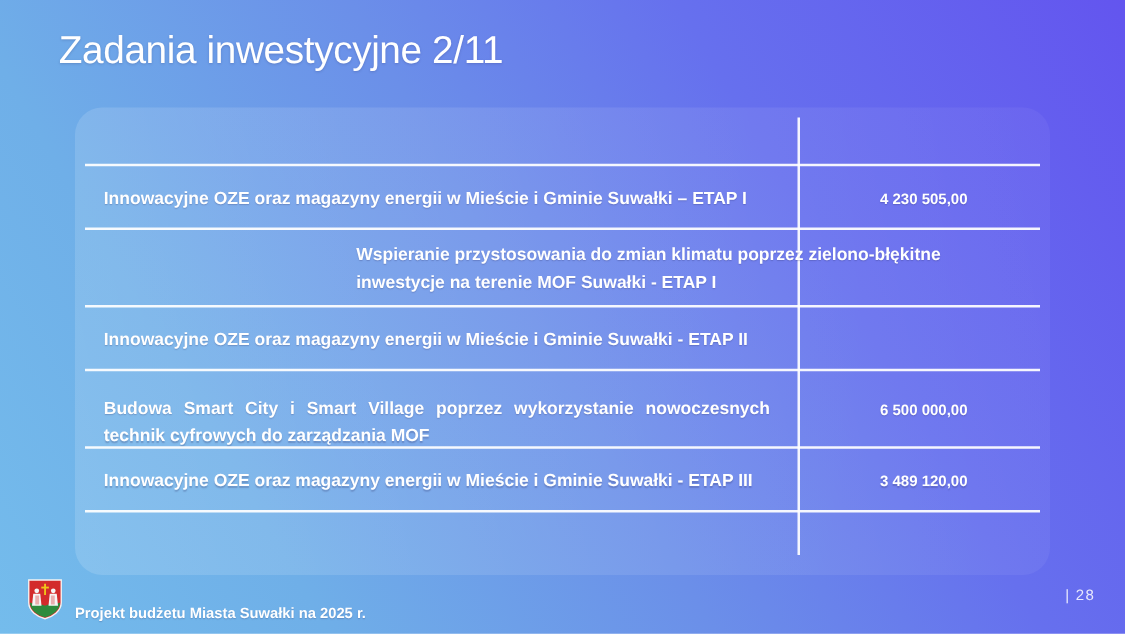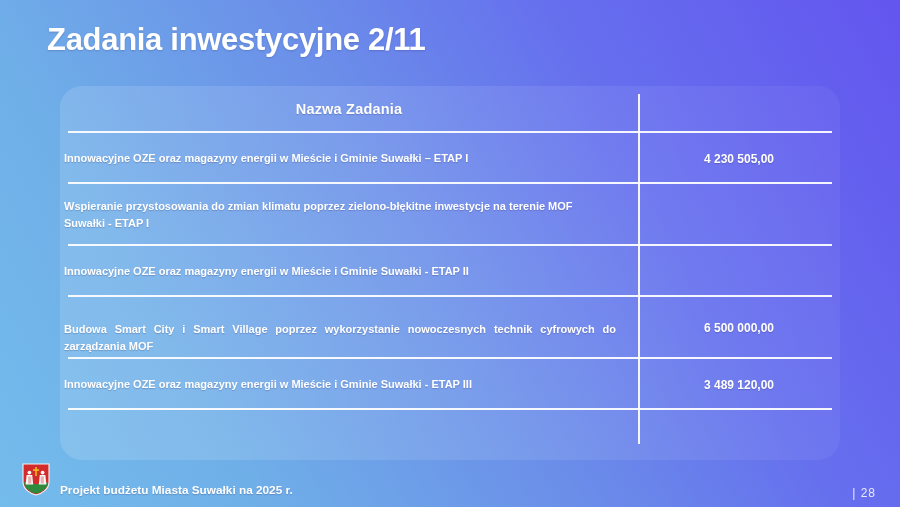--- a/index.html
+++ b/index.html
@@ -15,21 +15,21 @@
     position: relative;
     background: linear-gradient(60deg, #74BCEC 0%, #6FAFE8 22%, #6B8FE9 48%, #6670EE 70%, #6355EF 100%);
   }
 
   
   .slide-title {
     position: absolute;
     left: 47px;
     top: 22px;
     font-size: 31px;
-    font-weight: bold;
+    font-weight: normal;
     color: #FFFFFF;
     letter-spacing: -0.3px;
     text-shadow: 0 1px 2px rgba(40,40,90,0.22);
     white-space: nowrap;
   }
 
   
   .table-card {
     position: absolute;
     left: 60px;
@@ -72,23 +72,23 @@
     position: absolute;
     left: 8px;
     right: 8px;
     bottom: 0;
     height: 2px;
     background: rgba(255,255,255,0.93);
   }
 
   .cell-name {
     width: 578px;
-    padding: 0 22px 0 4px;
-    color: #FFFFFF;
-    font-size: 11px;
+    padding: 0 22px 0 23px;
+    color: #FFFFFF;
+    font-size: 14px;
     font-weight: bold;
     line-height: 1.55;
     text-shadow: 0 1px 1px rgba(40,40,90,0.25);
   }
 
   .cell-value {
     width: 202px;
     text-align: center;
     color: #FFFFFF;
     font-size: 12px;
@@ -101,21 +101,21 @@
   .row-header .cell-name,
   .row-header .cell-value {
     text-align: center;
     font-size: 14.5px;
     font-weight: bold;
     letter-spacing: 0.2px;
   }
   .row-header .cell-name { padding: 0; }
 
   .row-h50 { height: 51px; }
-  .row-h62 { height: 62px; }
+  .row-h62 { height: 62px; justify-content: flex-end; }
 
   .justify { text-align: justify; text-align-last: left; margin-top: 20px; }
 
   
   .footer {
     position: absolute;
     left: 0;
     right: 0;
     bottom: 0;
     height: 47px;
@@ -137,40 +137,39 @@
     top: 23px;
     font-size: 11.8px;
     font-weight: bold;
     color: #FFFFFF;
     text-shadow: 0 1px 1px rgba(40,40,90,0.25);
   }
 
   .page-num {
     position: absolute;
     right: 24px;
-    top: 26px;
+    top: 9px;
     font-size: 12px;
     color: rgba(255,255,255,0.85);
     font-weight: normal;
     letter-spacing: 1px;
   }
 </style>
 </head>
 <body>
 
 <div class="slide-title">Zadania inwestycyjne 2/11</div>
 
 <div class="table-card">
 
   <div class="v-divider"></div>
 
   <div class="table-grid">
 
     <div class="row row-header">
-      <div class="cell-name">Nazwa Zadania</div>
       <div class="hline"></div>
     </div>
 
     <div class="row row-h50">
       <div class="cell-name">Innowacyjne OZE oraz magazyny energii w Mieście i Gminie Suwałki – ETAP I</div>
       <div class="cell-value">4 230 505,00</div>
       <div class="hline"></div>
     </div>
 
     <div class="row row-h62">

